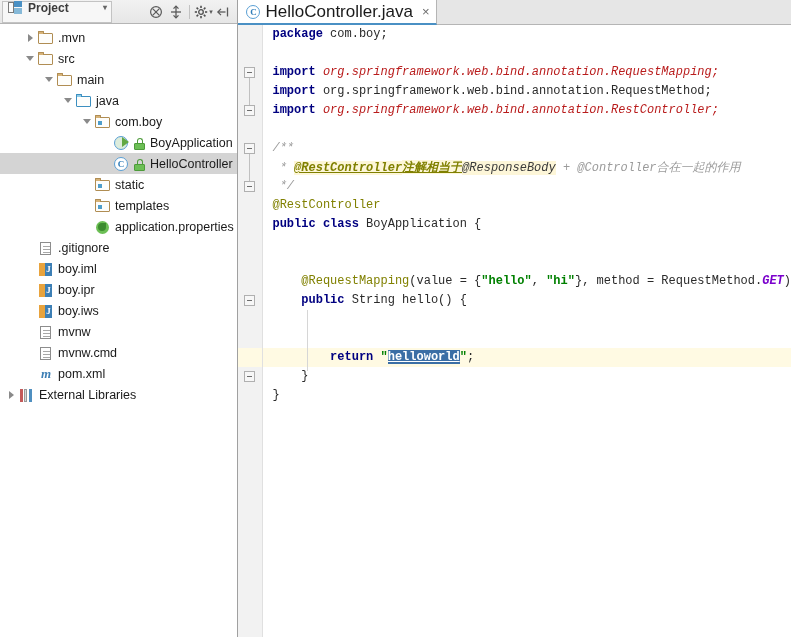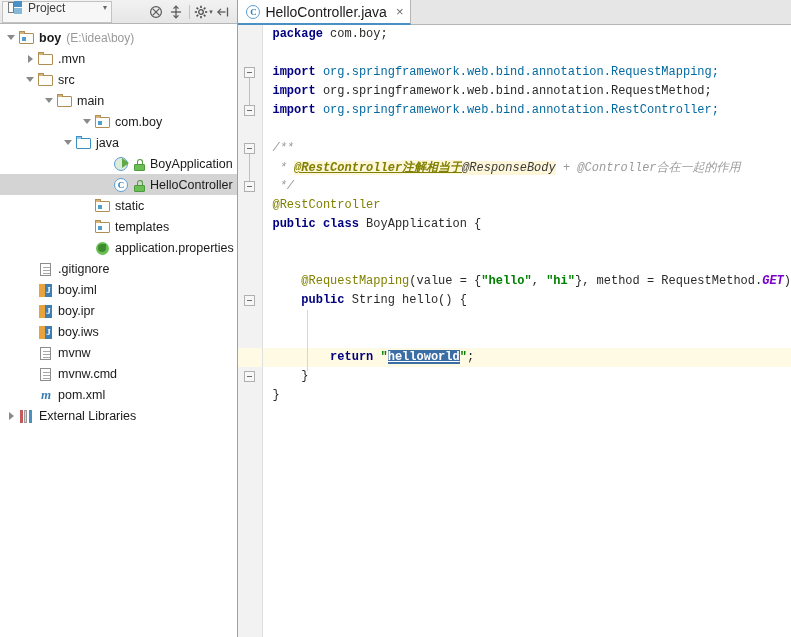--- a/index.html
+++ b/index.html
@@ -31,20 +31,21 @@
     box-sizing: border-box;
   }
   .pt-left {
     display: flex; align-items: center;
     height: 22px; margin: 0 0 0 2px;
     padding: 0 4px 8px 5px;
     border: 1px solid #c3c3c3;
     background: #f7f7f7;
     box-sizing: border-box;
     min-width: 110px;
+    font-weight: bold;
   }
   .pt-title { font-size: 12px; color: #3c3c3c; margin-left: 6px; }
   .pt-caret {
     margin-left: auto; padding-left: 14px;
     font-size: 8px; color: #666;
   }
   .pt-spacer { flex: 1; }
   .pt-icons { display:flex; align-items:center; height:24px; padding-right:4px; }
   .tb-btn {
     width: 20px; height: 20px;
@@ -222,21 +223,21 @@
   .tab {
     display: flex; align-items: center;
     padding: 0 7px 0 8px;
     background: #ffffff;
     border-right: 1px solid #b5b5b5;
     border-bottom: 2px solid #4a90c4;
     margin-bottom: -1px;
     cursor: pointer;
   }
   .tab .tico { margin-right: 5px; position:relative; width:14px; height:14px; }
-  .tab .tname { font-size: 14px; color: #1a1a1a; }
+  .tab .tname { font-size: 17px; color: #1a1a1a; }
   .tab .tclose {
     margin-left: 9px; font-size: 13px; color: #6d6d6d;
     line-height: 1; cursor: pointer;
   }
   .tabbar-rest { flex:1; background:#e6e6e6; }
 
   #code-wrap { flex: 1; display: flex; position: relative; background: #ffffff; overflow:hidden; }
   #gutter {
     width: 24px; background: #f2f2f2;
     border-right: 1px solid #e0e0e0;
@@ -250,21 +251,21 @@
   }
   .cl {
     height: 19px; line-height: 19px;
     white-space: pre; padding-left: 9px;
     font-size: 12px;
   }
   .cl.hl { background: #fffae3; }
   
   .kw  { color: #000080; font-weight: bold; }
   .pln { color: #2a2a2a; }
-  .imp { color: #0369a1; }
+  .imp { color: #b91c1c; font-style: italic; }
   .ann { color: #808000; }
   .cmt { color: #9b9b9b; font-style: italic; }
   .cmt-hl { background:#fdf6d8; font-style:italic; font-weight:bold; text-decoration:underline; color:#808000; }
   .cmt-tag { background:#fdf6d8; font-style:italic; color:#3a3a3a; }
   .str { color: #008000; font-weight: bold; }
   .stat { color: #7a00cc; font-style: italic; font-weight:bold; }
   .sel { background: #3b6ea5; color: #ffffff; font-weight: bold; text-decoration: underline; }
   .cjk { font-family: "DejaVu Sans", sans-serif; }
 
   
@@ -346,27 +347,20 @@
             <line x1="11.5" y1="2.5" x2="11.5" y2="11.5" stroke="#5a5a5a" stroke-width="1.3"></line>
             <line x1="2" y1="7" x2="9.5" y2="7" stroke="#5a5a5a" stroke-width="1.3"></line>
             <polyline points="5,3.8 1.8,7 5,10.2" fill="none" stroke="#5a5a5a" stroke-width="1.2"></polyline>
           </svg>
         </div>
       </div>
     </div>
 
     <div id="tree">
         <div class="row">
-          <span style="flex: 0 0 auto; width: 6px;"></span>
-          <span class="arrow down"></span>
-          <span class="ico"><span class="f-src"><span class="f-fold"></span><span class="dot"></span></span></span>
-          <span class="lbl lbl-bold">boy</span>
-          <span class="lbl-dim">(E:\idea\boy)</span>
-        </div>
-        <div class="row">
           <span style="flex: 0 0 auto; width: 25px;"></span>
           <span class="arrow right"></span>
           <span class="ico">
             <span class="f-fold"></span>
           </span>
           <span class="lbl">.mvn</span>
         </div>
         <div class="row">
           <span style="flex: 0 0 auto; width: 25px;"></span>
           <span class="arrow down"></span>
@@ -375,32 +369,32 @@
           </span>
           <span class="lbl">src</span>
         </div>
         <div class="row">
           <span style="flex: 0 0 auto; width: 44px;"></span>
           <span class="arrow down"></span>
           <span class="ico">
             <span class="f-fold"></span>
           </span>
           <span class="lbl">main</span>
+        </div>
+        <div class="row">
+          <span style="flex: 0 0 auto; width: 63px;"></span>
+          <span class="arrow down"></span>
+          <span class="ico"><span class="f-java"><span class="f-fold"></span></span></span>
+          <span class="lbl">java</span>
         </div>
         <div class="row">
           <span style="flex: 0 0 auto; width: 82px;"></span>
           <span class="arrow down"></span>
           <span class="ico"><span class="f-src"><span class="f-fold"></span><span class="dot"></span></span></span>
           <span class="lbl">com.boy</span>
-        </div>
-        <div class="row">
-          <span style="flex: 0 0 auto; width: 63px;"></span>
-          <span class="arrow down"></span>
-          <span class="ico"><span class="f-java"><span class="f-fold"></span></span></span>
-          <span class="lbl">java</span>
         </div>
         <div class="row">
           <span style="flex: 0 0 auto; width: 101px;"></span>
           <span class="arrow"></span>
           <span class="ico">
             <span class="i-spring"></span>
           </span>
           <span style="position: relative; width: 13px; height: 14px; flex: 0 0 13px; margin-right: 3px;">
             <span class="badge-lock">
               <span class="shk"></span>

